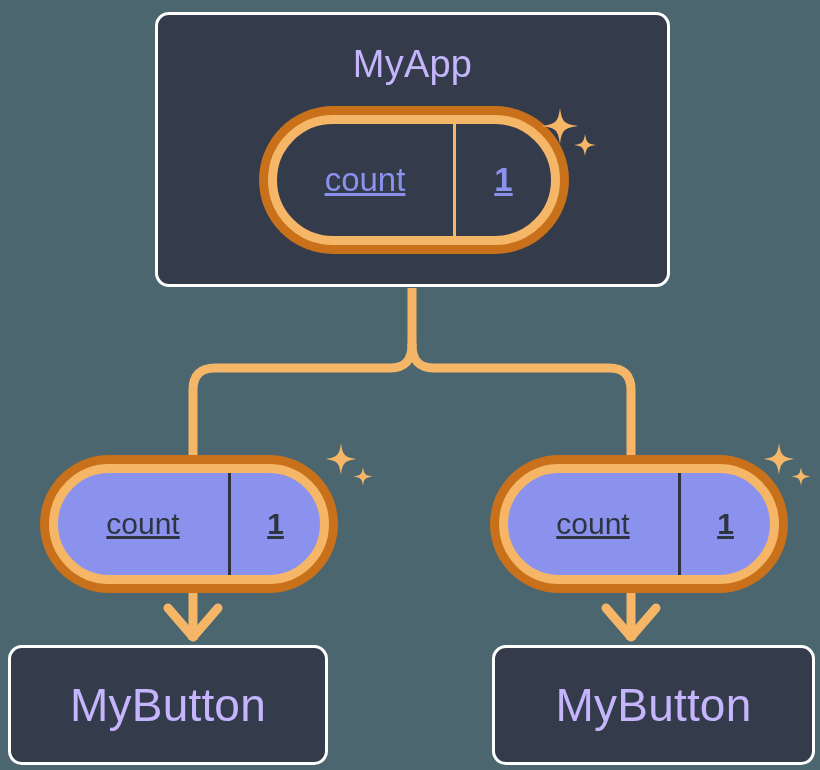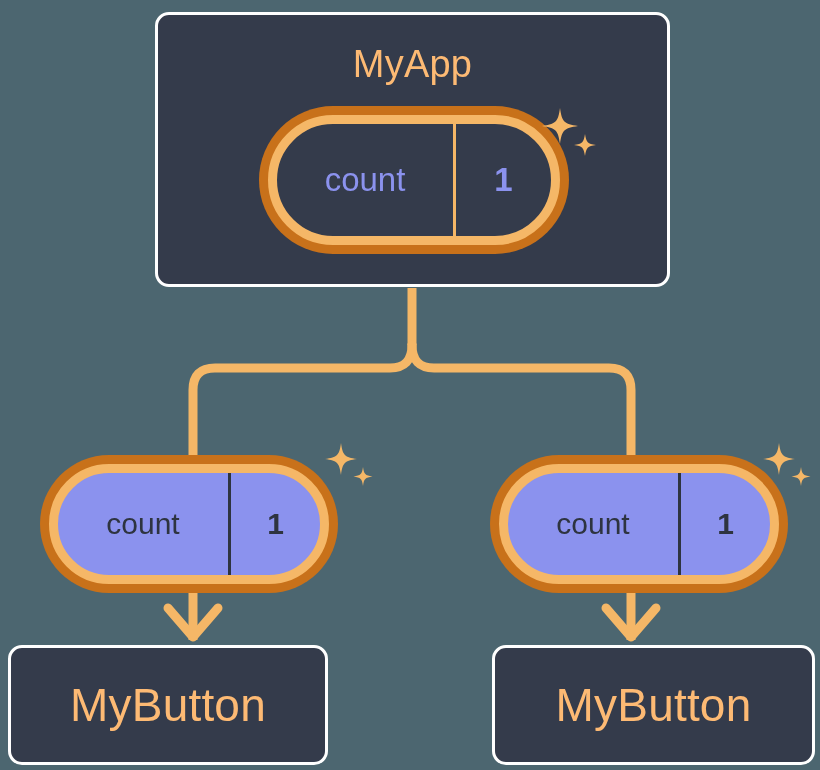--- a/index.html
+++ b/index.html
@@ -48,21 +48,21 @@
 
   #myapp-box {
     left: 155px;
     top: 12px;
     width: 515px;
     height: 275px;
     padding-top: 30px;
   }
 
   .comp-title {
-    color: #fdba74;
+    color: #c4b5fd;
     font-size: 38px;
     font-weight: 400;
     letter-spacing: 0.2px;
     line-height: 1;
     user-select: none;
   }
 
   .btn-box {
     justify-content: center;
     height: 120px;
@@ -91,20 +91,21 @@
     display: flex;
     align-items: stretch;
     overflow: hidden;
   }
 
   .pill-cell {
     display: flex;
     align-items: center;
     justify-content: center;
     box-sizing: border-box;
+    text-decoration: underline;
   }
 
   
   #pill-top-wrap { left: 259px; top: 106px; }
   #pill-top .pill-inner { width: 292px; height: 130px; background: #343b4b; }
   #pill-top .cell-name  { width: 176px; color: #8b92ee; font-size: 33px; }
   #pill-top .cell-value { width: 98px;  color: #8b92ee; font-size: 33px; font-weight: 700;
                           border-left: 3px solid #f5b767; }
 
   

